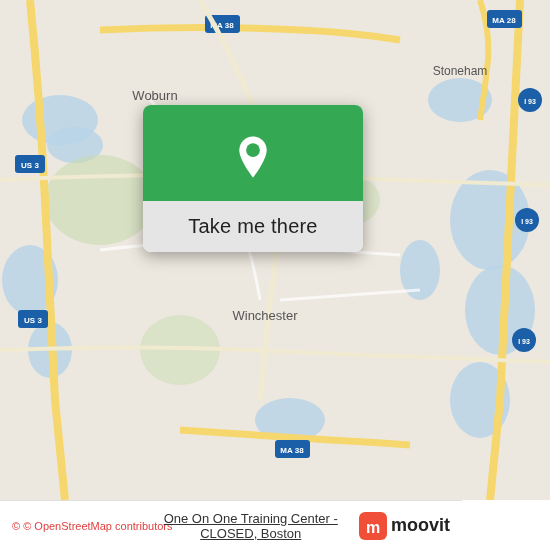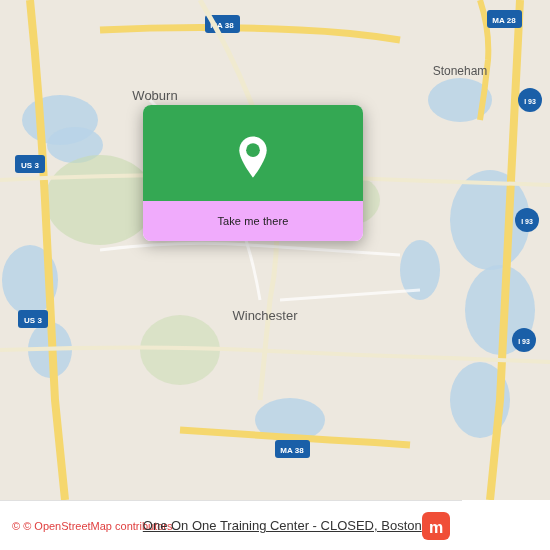--- a/index.html
+++ b/index.html
@@ -51,24 +51,24 @@
     }
 
     
     .pin-icon {
       width: 48px;
       height: 48px;
     }
 
     #popup-button {
       width: 100%;
-      background: #f0abfc;
+      background: #e5e5e5;
       border: none;
       padding: 14px 0;
-      font-size: 11px;
+      font-size: 20px;
       font-weight: 500;
       color: #222;
       cursor: pointer;
       text-align: center;
       letter-spacing: 0.01em;
     }
 
     
     #bottom-bar {
       width: 462px;
@@ -205,14 +205,15 @@
     <span>©</span>
     <span>© OpenStreetMap contributors</span>
   </div>
   <div id="bottom-text">One On One Training Center - CLOSED, Boston</div>
   <div id="moovit-logo">
 
     <svg id="moovit-icon" viewBox="0 0 28 28" xmlns="http://www.w3.org/2000/svg">
       <rect width="28" height="28" rx="6" fill="#f04e37"></rect>
       <text x="14" y="21" fill="white" font-size="16" font-weight="bold" text-anchor="middle">m</text>
     </svg>
+    <span id="moovit-text">moovit</span>
   </div>
 </div>
 
 </body></html>

